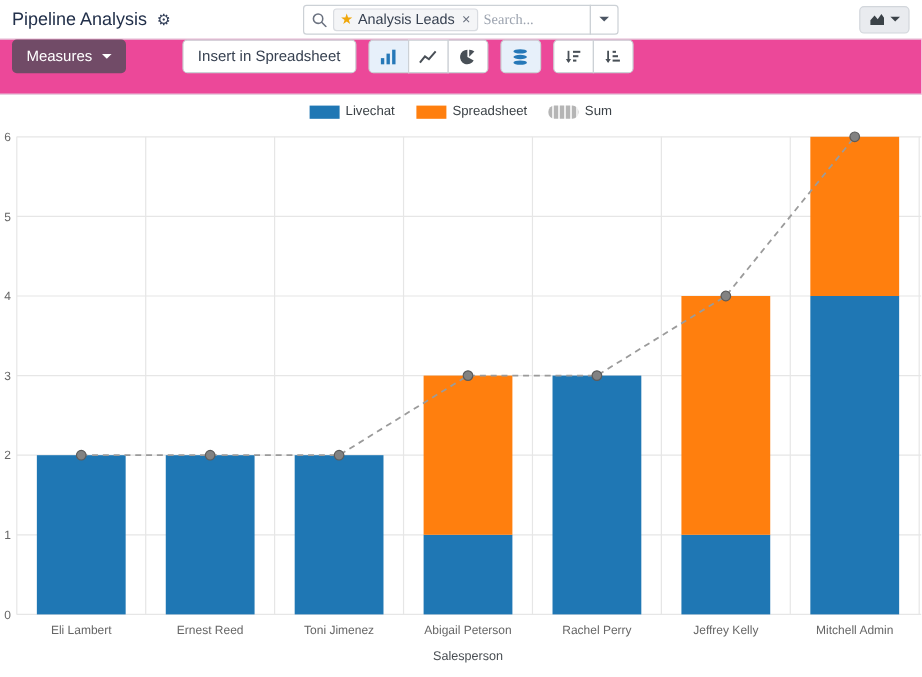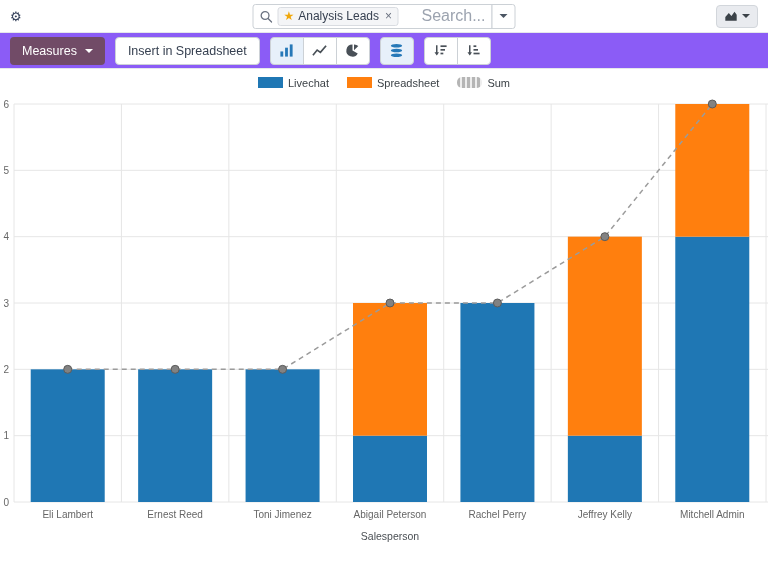--- a/index.html
+++ b/index.html
@@ -34,23 +34,22 @@
   }
   .facet {
     display: flex; align-items: center; gap: 4px;
     background: #f4f5f7; border: 1px solid #d9dce1; border-radius: 3px;
     padding: 0 5px; font-size: 12px; color: #374151; height: 19px; white-space: nowrap;
   }
   .star { color: #f0a70a; font-size: 12px; line-height: 1; }
   .facet-x { color: #6b7280; font-size: 12px; margin-left: 2px; cursor: pointer; line-height: 1; }
   .search-input {
     border: none; outline: none; flex: 1; min-width: 20px;
-    font-size: 16px; color: #374151; background: transparent;
-    font-family: Liberation Sans, sans-serif;
-    text-align: right;
+    font-size: 12px; color: #374151; background: transparent;
+    font-family: Liberation Serif, serif;
   }
   .search-input::placeholder { color: #9ca3af; }
   .search-caret-btn {
     width: 24px; height: 25px;
     border: 1px solid #ccd1d6; border-radius: 0 3px 3px 0; border-left: 1px solid #ccd1d6;
     margin-left: -1px;
     background: #fff; display: flex; align-items: center; justify-content: center;
     color: #4b5563; cursor: pointer;
   }
   .caret {
@@ -59,65 +58,66 @@
     border-top: 4px solid currentColor;
   }
   .view-btn {
     margin-left: auto;
     display: flex; align-items: center; gap: 4px;
     background: #e9ebef; border: 1px solid #d2d6db; border-radius: 4px;
     height: 23px; padding: 0 7px; color: #3b4248; cursor: pointer;
   }
   
   .toolbar {
-    height: 37px; background: #8b5cf6;
+    height: 47px; background: #ec4899;
     border-top: 1px solid #e5e7eb; border-bottom: 1px solid #e5e7eb;
-    display: flex; align-items: center; gap: 10px; padding: 0 10px;
+    display: flex; align-items: flex-start; gap: 10px; padding: 0 10px;
   }
   .btn-measures {
     background: var(--primary, #714B67); color: #fff;
     border: none; border-radius: 4px; height: 28px; padding: 0 12px;
     font-size: 12.5px; display: flex; align-items: center; gap: 8px;
     cursor: pointer; font-family: inherit;
   }
   .btn-insert {
     background: #fff; border: 1px solid #ccd1d6; border-radius: 4px;
     height: 28px; padding: 0 12px; font-size: 12.5px; color: #374151;
-    cursor: pointer; font-family: inherit;
+    cursor: pointer; font-family: inherit; margin-left: 37px;
   }
   .btn-group { display: flex; }
   .icon-btn {
     width: 34px; height: 28px; background: #fff;
     border: 1px solid #ccd1d6; display: flex; align-items: center; justify-content: center;
     color: #495057; cursor: pointer; margin-left: -1px;
   }
   .btn-group .icon-btn:first-child { border-radius: 4px 0 0 4px; margin-left: 0; }
   .btn-group .icon-btn:last-child { border-radius: 0 4px 4px 0; }
   .btn-group .icon-btn:only-child { border-radius: 4px; }
   .icon-btn.active { background: #e7f0fa; color: var(--active-icon, #2678b8); }
   
   .chart-area { padding-top: 6px; }
   .legend {
     display: flex; justify-content: center; align-items: center; gap: 18px;
     height: 16px; font-size: 11px; color: #3c4247;
   }
-  .legend-item { display: flex; align-items: flex-start; gap: 5px; cursor: pointer; }
+  .legend-item { display: flex; align-items: flex-end; gap: 5px; cursor: pointer; }
   .swatch { width: 25px; height: 11px; display: inline-block; background: #ccc; }
   .swatch-sum {
     background: repeating-linear-gradient(90deg, #b5b5b5 0 3px, #ededed 3px 5px);
     border-radius: 5px;
   }
   svg.chart { display: block; margin-top: 2px; }
   svg text { font-family: "Liberation Sans", sans-serif; }
 </style>
 </head>
 <body>
 
 <header class="control-panel">
   <div class="cp-left">
+    <span class="page-title">Pipeline Analysis</span>
     <span class="gear">⚙</span>
   </div>
 
   <div class="search-wrap">
     <div class="searchbar">
       <svg width="13" height="13" viewBox="0 0 14 14">
         <circle cx="6" cy="6" r="4.2" fill="none" stroke="#6b7280" stroke-width="1.4"></circle>
         <line x1="9.2" y1="9.2" x2="13" y2="13" stroke="#6b7280" stroke-width="1.4" stroke-linecap="round"></line>
       </svg>
       <span class="facet">

